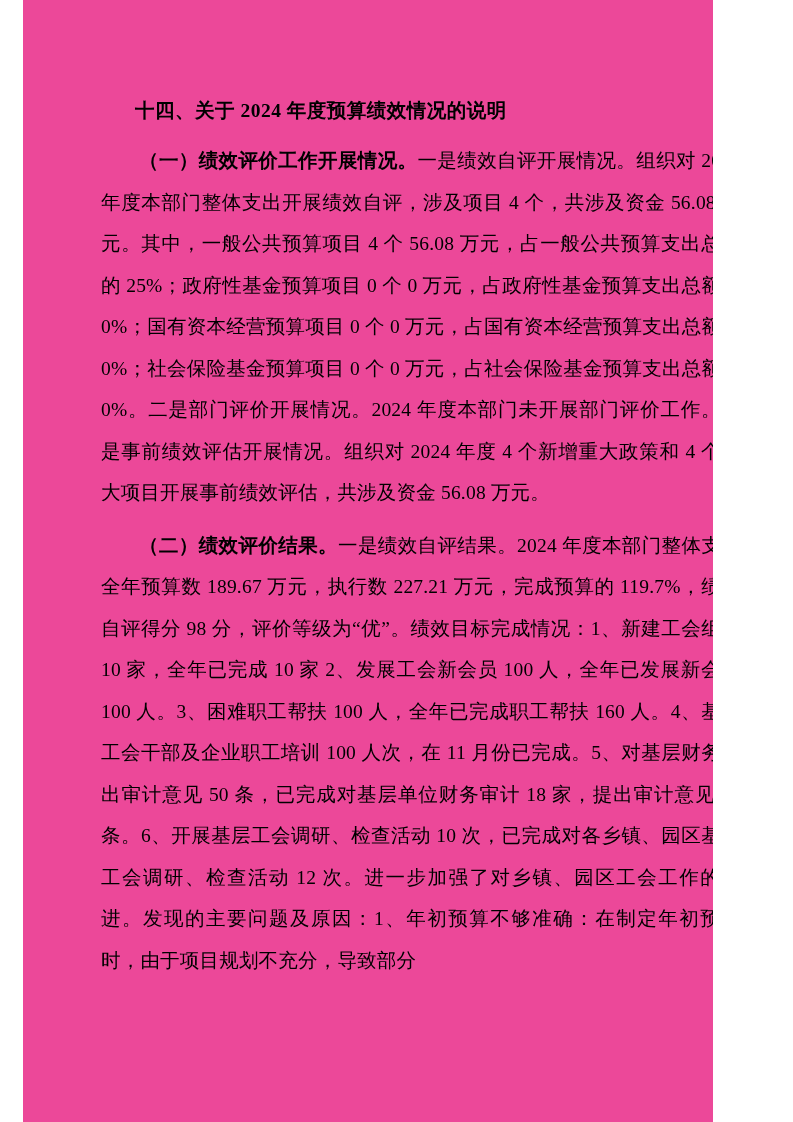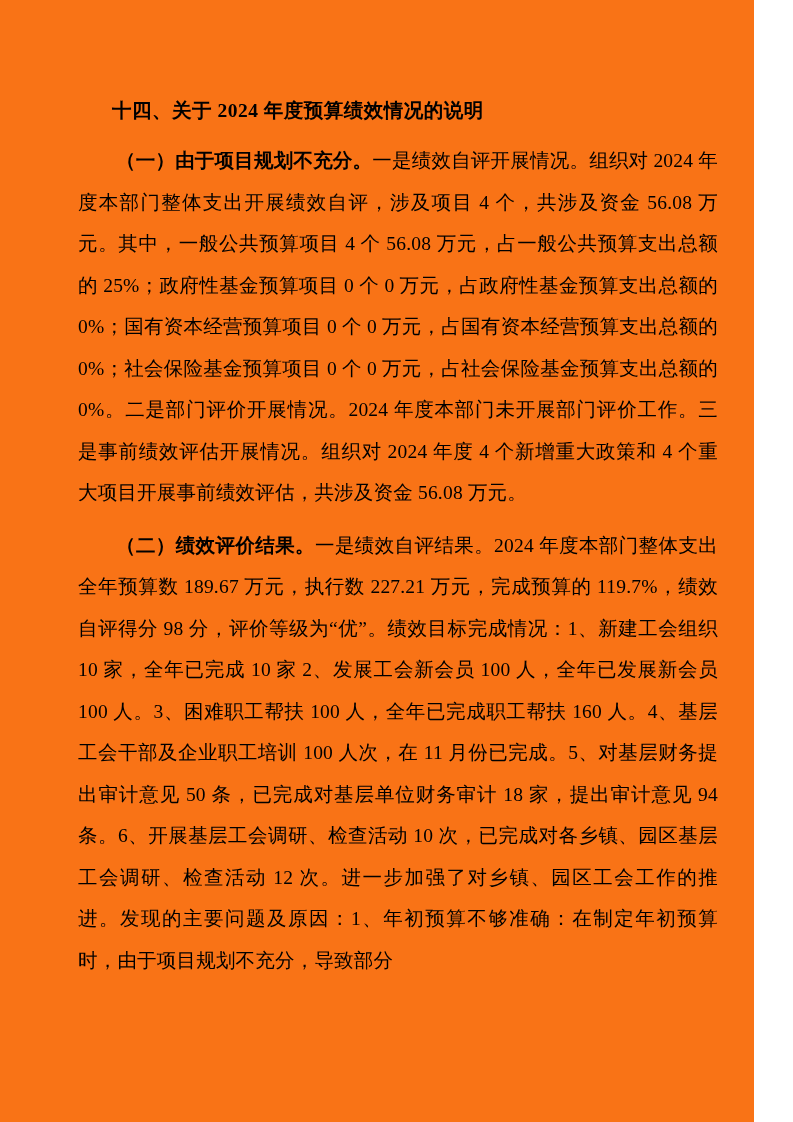--- a/index.html
+++ b/index.html
@@ -6,25 +6,26 @@
     margin: 0;
     padding: 0;
     background: #ffffff;
   }
   body {
     font-family: "Liberation Serif", "DejaVu Serif", serif;
     color: #000000;
   }
   .page {
     position: relative;
-    width: 754px;
+    width: 690px;
     height: 1122px;
-    background: #f97316;
+    background: #ec4899;
     box-sizing: border-box;
     overflow: hidden;
+    margin-left: 23px;
   }
   .content {
     position: absolute;
     left: 78px;
     top: 92px;
     width: 640px;
   }
   .heading {
     font-size: 19.5px;
     font-weight: bold;
@@ -59,21 +60,21 @@
   }
 </style>
 </head>
 <body>
 
 <div class="page">
   <div class="content">
 
     <h1 class="heading">十四、关于 2024 年度预算绩效情况的说明</h1>
 
-    <p class="para"><span class="b">（一）由于项目规划不充分。</span><span>一是绩效自评开展情况。组织对 2024 年度本部门整体支出开展绩效自评，涉及项目 4 个，共涉及资金 56.08 万元。其中，一般公共预算项目 4 个 56.08 万元，占一般公共预算支出总额的 25%；政府性基金预算项目 0 个 0 万元，占政府性基金预算支出总额的 0%；国有资本经营预算项目 0 个 0 万元，占国有资本经营预算支出总额的 0%；社会保险基金预算项目 0 个 0 万元，占社会保险基金预算支出总额的 0%。二是部门评价开展情况。2024 年度本部门未开展部门评价工作。三是事前绩效评估开展情况。组织对 2024 年度 4 个新增重大政策和 4 个重大项目开展事前绩效评估，共涉及资金 56.08 万元。</span></p>
+    <p class="para"><span class="b">（一）绩效评价工作开展情况。</span><span>一是绩效自评开展情况。组织对 2024 年度本部门整体支出开展绩效自评，涉及项目 4 个，共涉及资金 56.08 万元。其中，一般公共预算项目 4 个 56.08 万元，占一般公共预算支出总额的 25%；政府性基金预算项目 0 个 0 万元，占政府性基金预算支出总额的 0%；国有资本经营预算项目 0 个 0 万元，占国有资本经营预算支出总额的 0%；社会保险基金预算项目 0 个 0 万元，占社会保险基金预算支出总额的 0%。二是部门评价开展情况。2024 年度本部门未开展部门评价工作。三是事前绩效评估开展情况。组织对 2024 年度 4 个新增重大政策和 4 个重大项目开展事前绩效评估，共涉及资金 56.08 万元。</span></p>
 
     <div class="spacer"></div>
 
     <p class="para"><span class="b">（二）绩效评价结果。</span><span>一是绩效自评结果。2024 年度本部门整体支出全年预算数 189.67 万元，执行数 227.21 万元，完成预算的 119.7%，绩效自评得分 98 分，评价等级为“优”。绩效目标完成情况：1、新建工会组织 10 家，全年已完成 10 家 2、发展工会新会员 100 人，全年已发展新会员 100 人。3、困难职工帮扶 100 人，全年已完成职工帮扶 160 人。4、基层工会干部及企业职工培训 100 人次，在 11 月份已完成。5、对基层财务提出审计意见 50 条，已完成对基层单位财务审计 18 家，提出审计意见 94 条。6、开展基层工会调研、检查活动 10 次，已完成对各乡镇、园区基层工会调研、检查活动 12 次。进一步加强了对乡镇、园区工会工作的推进。发现的主要问题及原因：1、年初预算不够准确：在制定年初预算时，由于项目规划不充分，导致部分</span></p>
 
   </div>
 
 </div>
 
 </body></html>

